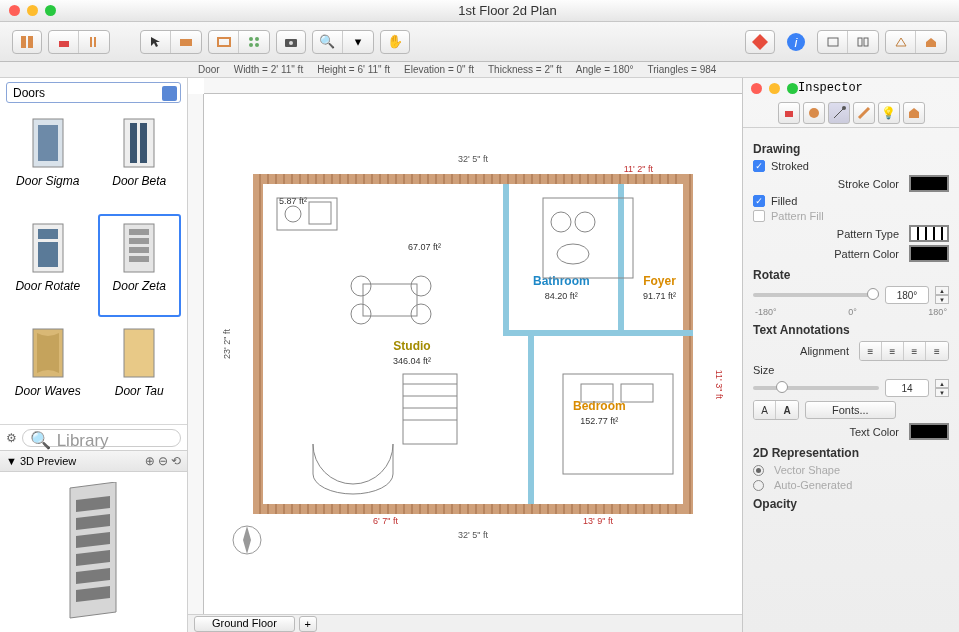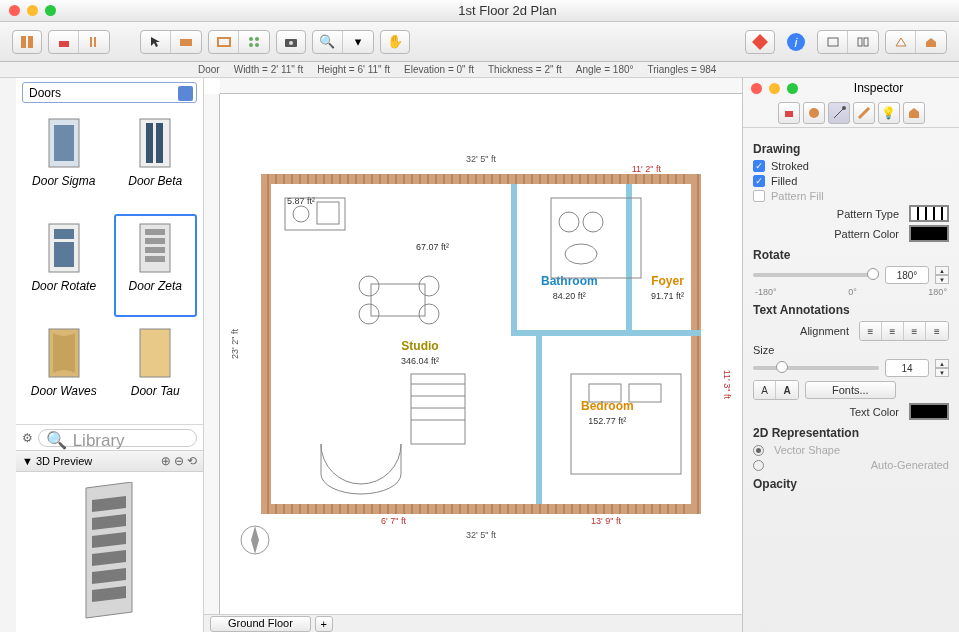--- a/index.html
+++ b/index.html
@@ -13,21 +13,21 @@
 
 .toolbar { height:40px; background: linear-gradient(#f7f7f7,#e8e8e8); border-bottom:1px solid #bdbdbd; display:flex; align-items:center; padding:0 12px; gap:6px;}
 .tgroup{display:flex; border:1px solid #b9b9b9; border-radius:4px; background:linear-gradient(#fff,#eaeaea); height:24px;}
 .tbtn{width:30px; height:100%; border-right:1px solid #ccc; display:flex; align-items:center; justify-content:center; font-size:13px;}
 .tbtn:last-child{border-right:none;}
 .tsolo{width:30px; height:24px; border:1px solid #b9b9b9; border-radius:4px; background:linear-gradient(#fff,#eaeaea); display:flex; align-items:center; justify-content:center; font-size:13px;}
 .sp{flex:1;}
 
 .statusbar{height:16px; background:#f0f0f0; border-bottom:1px solid #d0d0d0; display:flex; gap:14px; padding-left:198px; font-size:10px; color:#555; align-items:center;}
 
-.main{display:flex; height:554px;margin-left:16px;}
+.main{display:flex; height:554px;}
 
 .leftcol{width:188px; background:#fff; border-right:1px solid #d0d0d0; display:flex; flex-direction:column;}
 .dropdown{margin:4px 6px; height:21px; border:1px solid #8aa6d9; border-radius:3px; display:flex; align-items:center; padding:0 6px; font-size:12px; background:#fff; position:relative;}
 .dropdown::after{content:""; position:absolute; right:3px; top:3px; width:15px; height:15px; background:#5a88d6; border-radius:2px;}
 .libgrid{flex:1; overflow:auto; padding:2px 6px; display:grid; grid-template-columns:1fr 1fr; gap:2px 8px;}
 .libitem{display:flex; flex-direction:column; align-items:center; font-size:12px; padding:3px 0; border:2px solid transparent; border-radius:3px;font-style:italic;}
 .libitem.sel{border-color:#3b82f6;}
 .libicon{width:52px; height:58px; display:flex; align-items:center; justify-content:center;}
 .libitem span{margin-top:2px; white-space:nowrap;}
 .libctl{height:26px; border-top:1px solid #d7d7d7; display:flex; align-items:center; padding:0 6px; gap:5px;}
@@ -48,21 +48,21 @@
 .dim{position:absolute; font-size:9px; color:#555;}
 .dim.red{color:#c03030;}
 .wall-int{position:absolute; background:#8ec9df;}
 .bottomstrip{position:absolute; bottom:0; left:0; right:0; height:18px; background:#f0f0f0; border-top:1px solid #d0d0d0; display:flex; align-items:center;}
 .floorbtn{height:16px; padding:0 17px; font-size:11px; background:linear-gradient(#fff,#e8e8e8); border:1px solid #bbb; border-radius:3px; margin-left:6px;}
 .plus{width:18px; height:16px; margin-left:4px; font-size:11px; background:linear-gradient(#fff,#e8e8e8); border:1px solid #bbb; border-radius:3px; display:flex;align-items:center;justify-content:center;}
 
 .inspector{width:217px; background:linear-gradient(#f6f6f6,#ededed); border-left:1px solid #c7c7c7; display:flex; flex-direction:column;}
 .insp-title{height:20px; display:flex; align-items:center; font-size:12px;}
 .insp-title .traffic{margin-left:8px;}
-.insp-title span{flex:1; text-align:center;}
+.insp-title span{flex:1; font-family:Liberation Mono, monospace;}
 .insp-tabs{height:30px; display:flex; justify-content:center; gap:3px; align-items:center; border-bottom:1px solid #d0d0d0;}
 .itab{width:22px; height:22px; border:1px solid #bbb; border-radius:3px; background:linear-gradient(#fff,#e9e9e9); display:flex; align-items:center; justify-content:center; font-size:12px;}
 .insp-body{flex:1; overflow:auto; padding:8px 10px; font-size:11px; color:#333;}
 .sec-title{font-weight:bold; font-size:12px; margin:6px 0 4px;}
 .row{display:flex; align-items:center; margin:3px 0; gap:6px;}
 .row .lbl{flex:1; text-align:right; padding-right:4px;}
 .swatch{width:40px; height:17px; border:2px solid #888; display:inline-block;}
 .swatch.black{background:#000;} .swatch.green{background:#c8f08d;}
 .chk{width:12px; height:12px; border:1px solid #3b82f6; border-radius:2px; background:#3b82f6; color:#fff; font-size:9px; display:flex; align-items:center; justify-content:center;}
 .chk.empty{background:#fff; border-color:#bbb;}
@@ -395,20 +395,24 @@
           </svg>
         </div>
   </div>
   <div class="insp-body">
     <div class="sec-title">Drawing</div>
     <div class="row">
           <div class="chk">✓</div>
           <span>Stroked</span>
         </div>
     <div class="row">
+          <span class="lbl">Stroke Color</span>
+          <span class="swatch black"></span>
+        </div>
+    <div class="row">
           <div class="chk">✓</div>
           <span>Filled</span>
         </div>
     <div class="row" style="color:#aaa;">
           <div class="chk empty"></div>
           <span>Pattern Fill</span>
         </div>
     <div class="row">
           <span class="lbl">Pattern Type</span>
           <span class="swatch" style="background:repeating-linear-gradient(90deg,#fff 0 6px,#000 6px 8px);"></span>
@@ -468,21 +472,21 @@
     <div class="row">
           <span class="lbl">Text Color</span>
           <span class="swatch black"></span>
         </div>
 
     <div class="sec-title">2D Representation</div>
     <div class="row" style="color:#aaa;">
           <span class="radio on"></span>
           <span>Vector Shape</span>
         </div>
-    <div class="row" style="color:#aaa;justify-content:space-between;">
+    <div class="row" style="color:#aaa;">
           <span class="radio"></span>
           <span>Auto-Generated</span>
         </div>
 
     <div class="sec-title">Opacity</div>
   </div>
 </div>
 
 </div>
 

